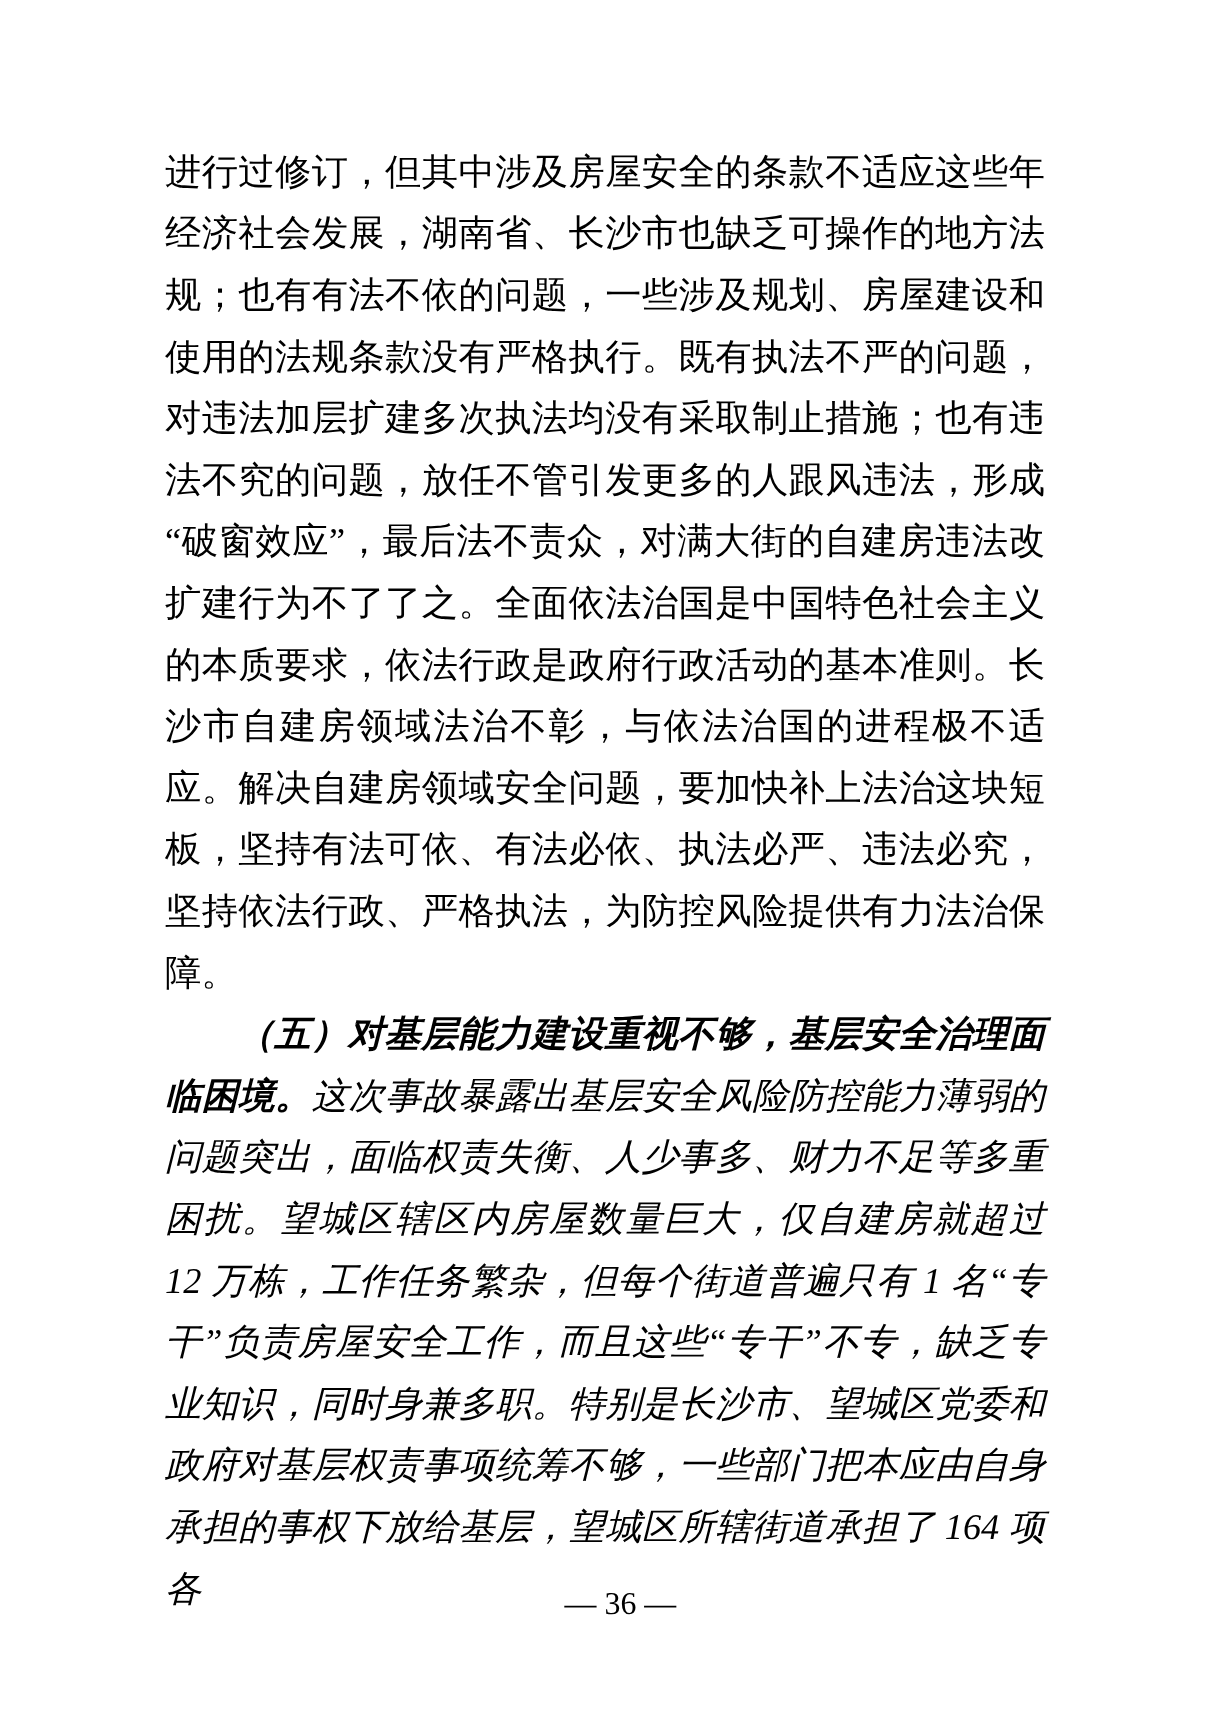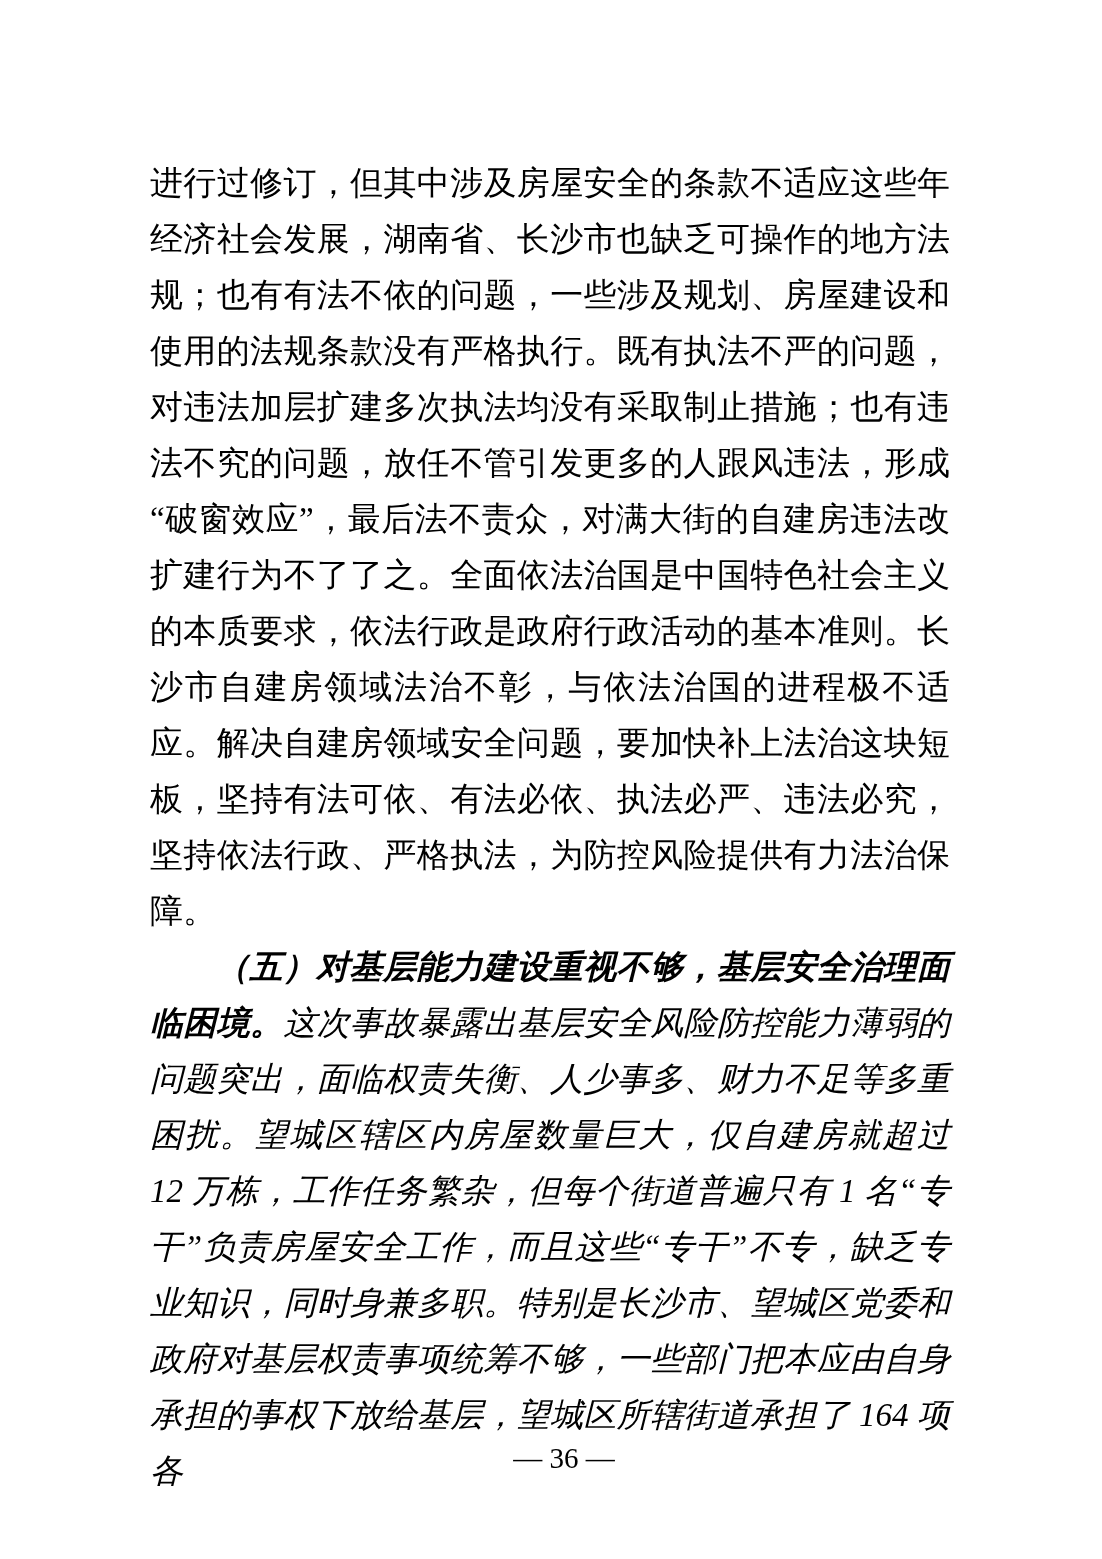--- a/index.html
+++ b/index.html
@@ -12,21 +12,21 @@
     width: 1102px;
     height: 1559px;
     background: #ffffff;
     color: #000000;
     font-family: "Liberation Serif", serif;
     overflow: hidden;
   }
   .text-block {
     position: absolute;
     left: 150px;
-    top: 155px;
+    top: 129px;
     width: 800px;
   }
   .para {
     margin: 0;
     padding: 0;
     font-size: 33px;
     line-height: 56px;
     text-align: justify;
     text-justify: inter-ideograph;
     color: #000000;

